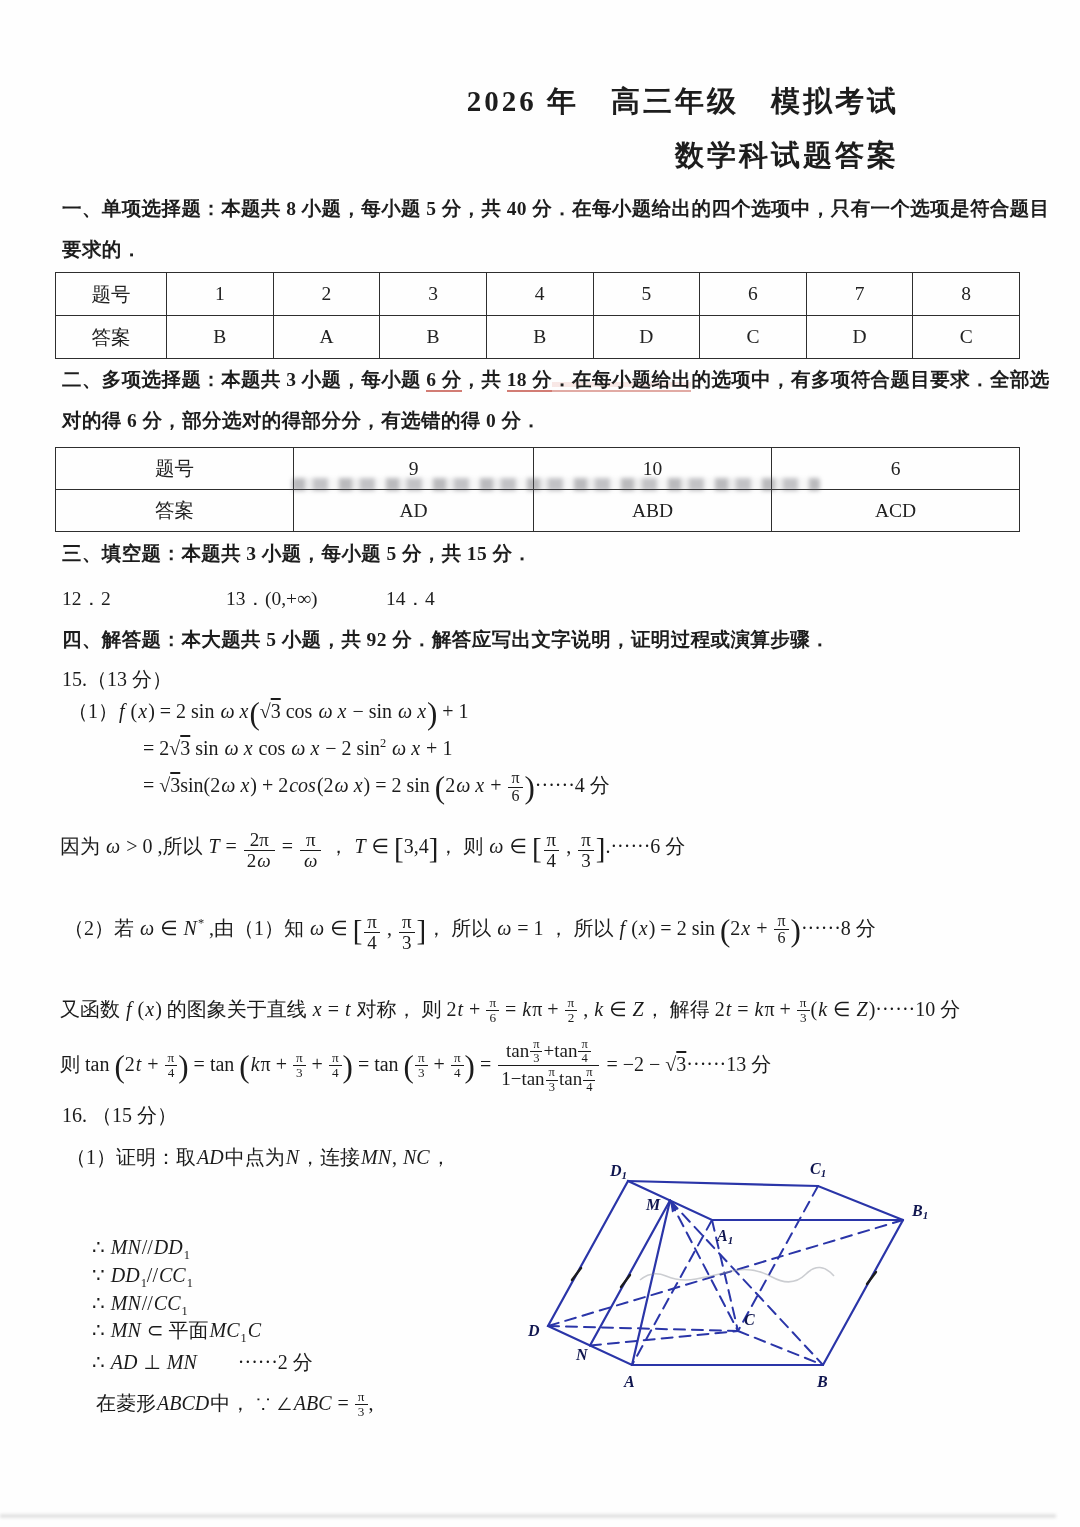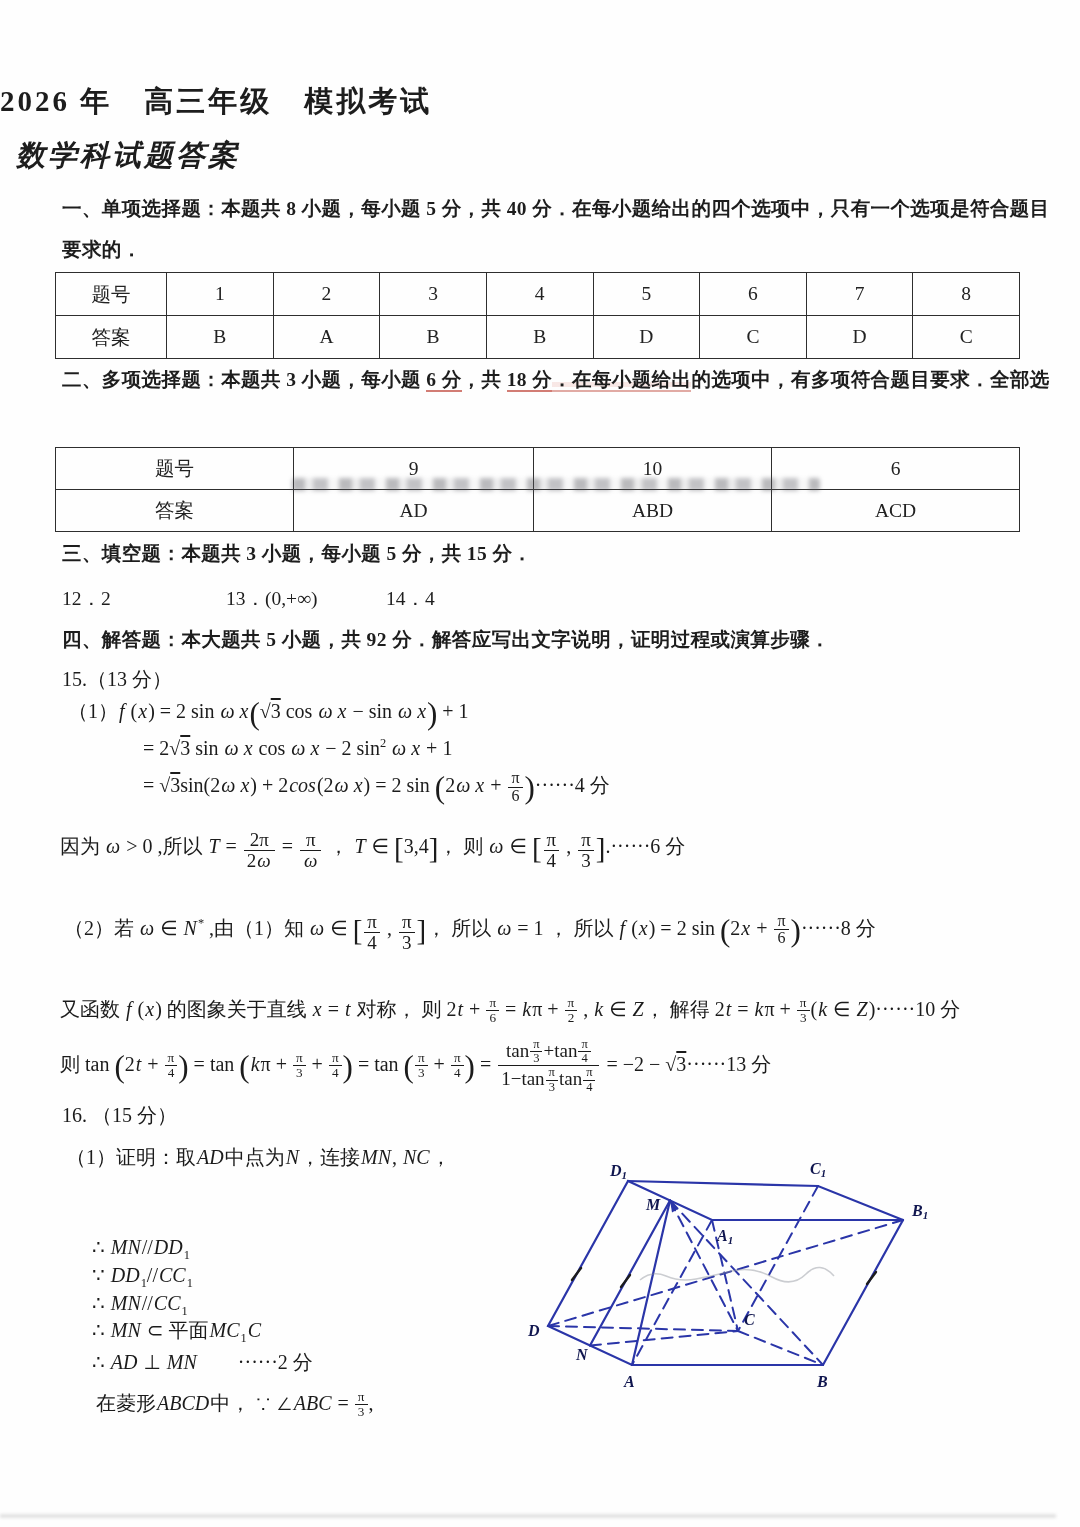--- a/index.html
+++ b/index.html
@@ -1,19 +1,19 @@
 <!DOCTYPE html>
 <html><head>
 <meta charset="utf-8">
 <style>
   html,body{margin:0;padding:0;background:#e9e9e9;}
   .page{position:relative;width:1080px;height:1527px;margin:0 auto;background:#fefefe;
         font-family:"Liberation Serif",serif;color:#1d1d1d;overflow:hidden;}
   .abs{position:absolute;white-space:nowrap;}
-  .title{font-weight:bold;font-size:29px;letter-spacing:3px;width:899px;text-align:left;}
+  .title{font-weight:bold;font-size:29px;letter-spacing:3px;width:899px;text-align:right;}
   .hd{font-weight:bold;font-size:19.5px;letter-spacing:0.4px;}
   .body-line{font-size:19.5px;}
   
   table.ans{border-collapse:collapse;table-layout:fixed;}
   table.ans td{border:1.6px solid #2e2e2e;text-align:center;font-size:19.5px;padding:0;
                font-family:"Liberation Serif",serif;color:#222;}
   
   .rm{border-bottom:2.5px solid rgba(182,44,30,.62);text-align:right;}
   .rm2{border-bottom:2.5px solid rgba(182,44,30,.40);
        background:linear-gradient(rgba(205,70,52,.12),rgba(205,70,52,.12)) 0 82%/100% 5px no-repeat;}
@@ -44,21 +44,21 @@
   .diagram-label{font-family:"Liberation Serif",serif;font-style:italic;font-weight:bold;
       font-size:16px;fill:#10164f;}
   .diagram-sub{font-size:11px;}
 </style>
 </head>
 <body>
 
 <div class="page">
 
   <div class="abs title" style="top:82px;left:0;">2026 年　高三年级　模拟考试</div>
-  <div class="abs title" style="top:136px;left:16px;font-style:italic;">数学科试题答案</div>
+  <div class="abs title" style="top:136px;left:0;">数学科试题答案</div>
 
   <div class="abs hd" style="top:195px;left:62px;">一、单项选择题：本题共 8 小题，每小题 5 分，共 40 分．在每小题给出的四个选项中，只有一个选项是符合题目</div>
   <div class="abs hd" style="top:236px;left:62px;">要求的．</div>
 
   <table class="ans abs" style="top:272px;left:55px;width:965px;">
     <colgroup>
         <col style="width:111px;">
         <col>
         <col>
         <col>
@@ -90,20 +90,21 @@
       <td>C</td>
       <td>D</td>
       <td>C</td>
     </tr>
   </tbody>
     </table>
 
   <div class="abs hd" style="top:366px;left:62px;">
     <span>二、多项选择题：本题共 3 小题，每小题 </span><span class="rm">6 分</span><span>，共 </span><span class="rm">18 分</span><span class="rm2">．在每小题给出</span><span>的选项中，有多项符合题目要求．全部选</span>
   </div>
+  <div class="abs hd" style="top:407px;left:62px;">对的得 6 分，部分选对的得部分分，有选错的得 0 分．</div>
 
   <table class="ans abs" style="top:447px;left:55px;width:965px;">
     <colgroup>
         <col style="width:238px;">
         <col style="width:240px;">
         <col style="width:238px;">
         <col>
       </colgroup>
     <tbody>
         <tr style="height:42px;">

